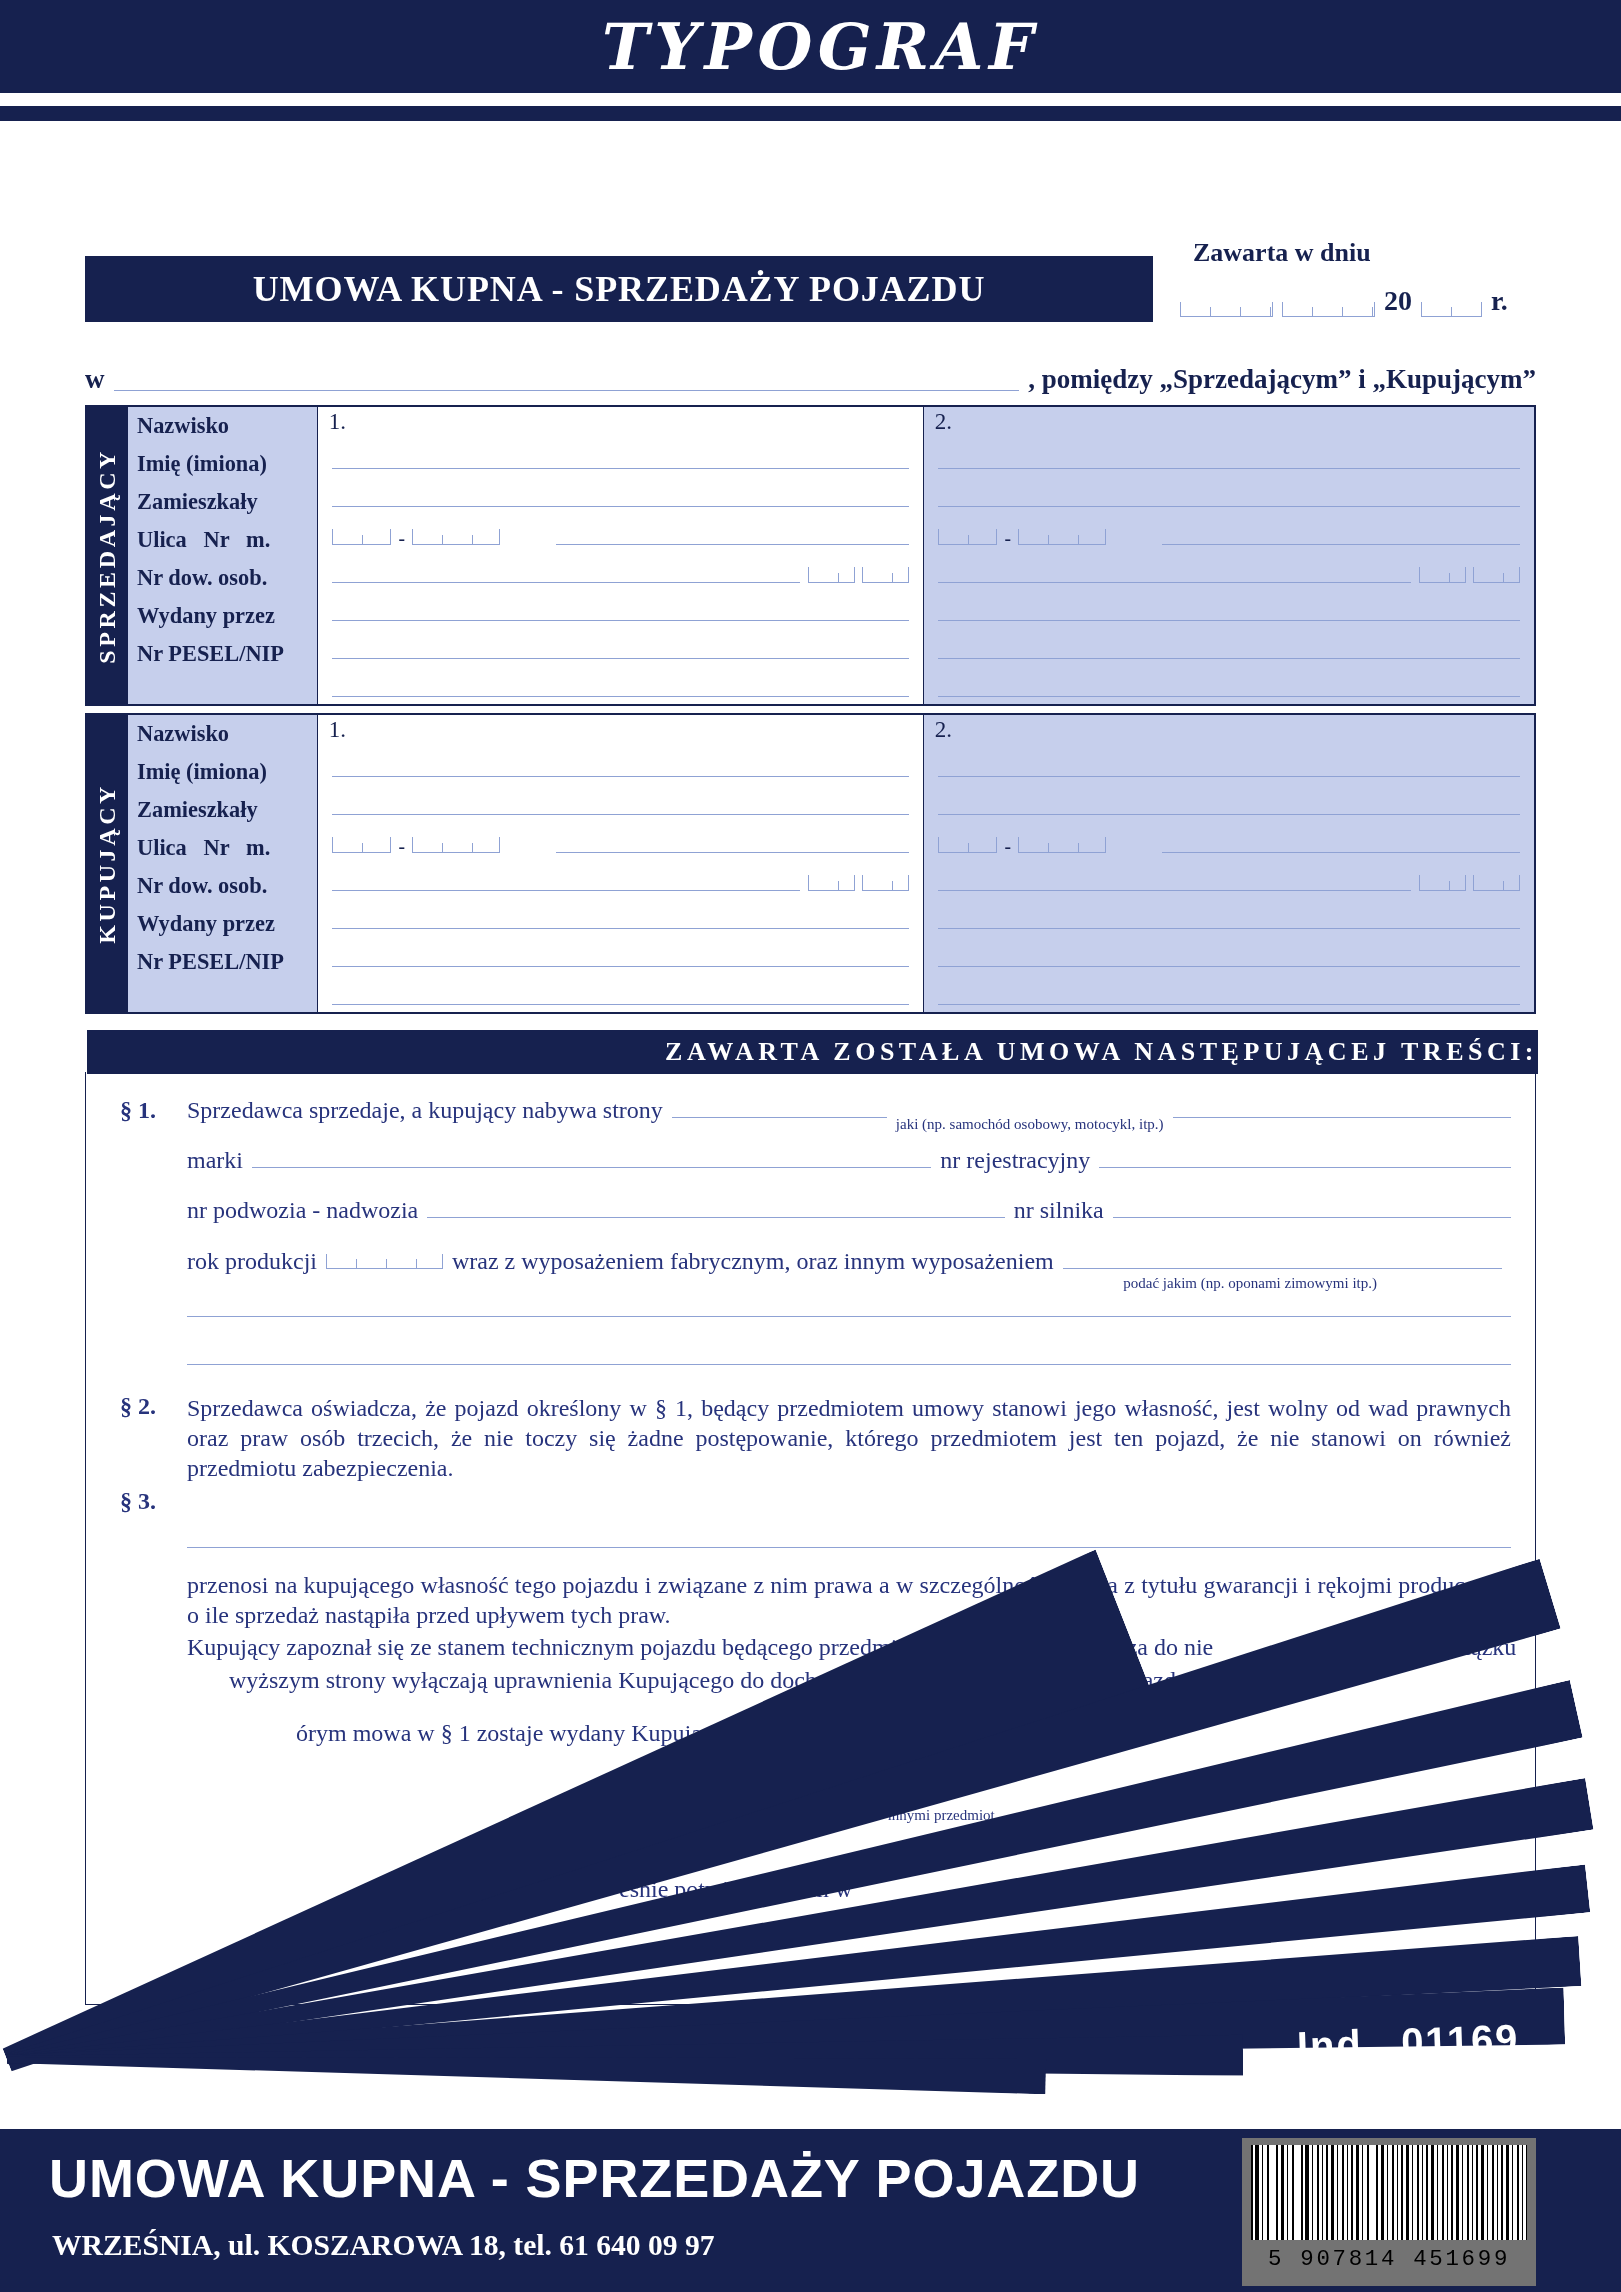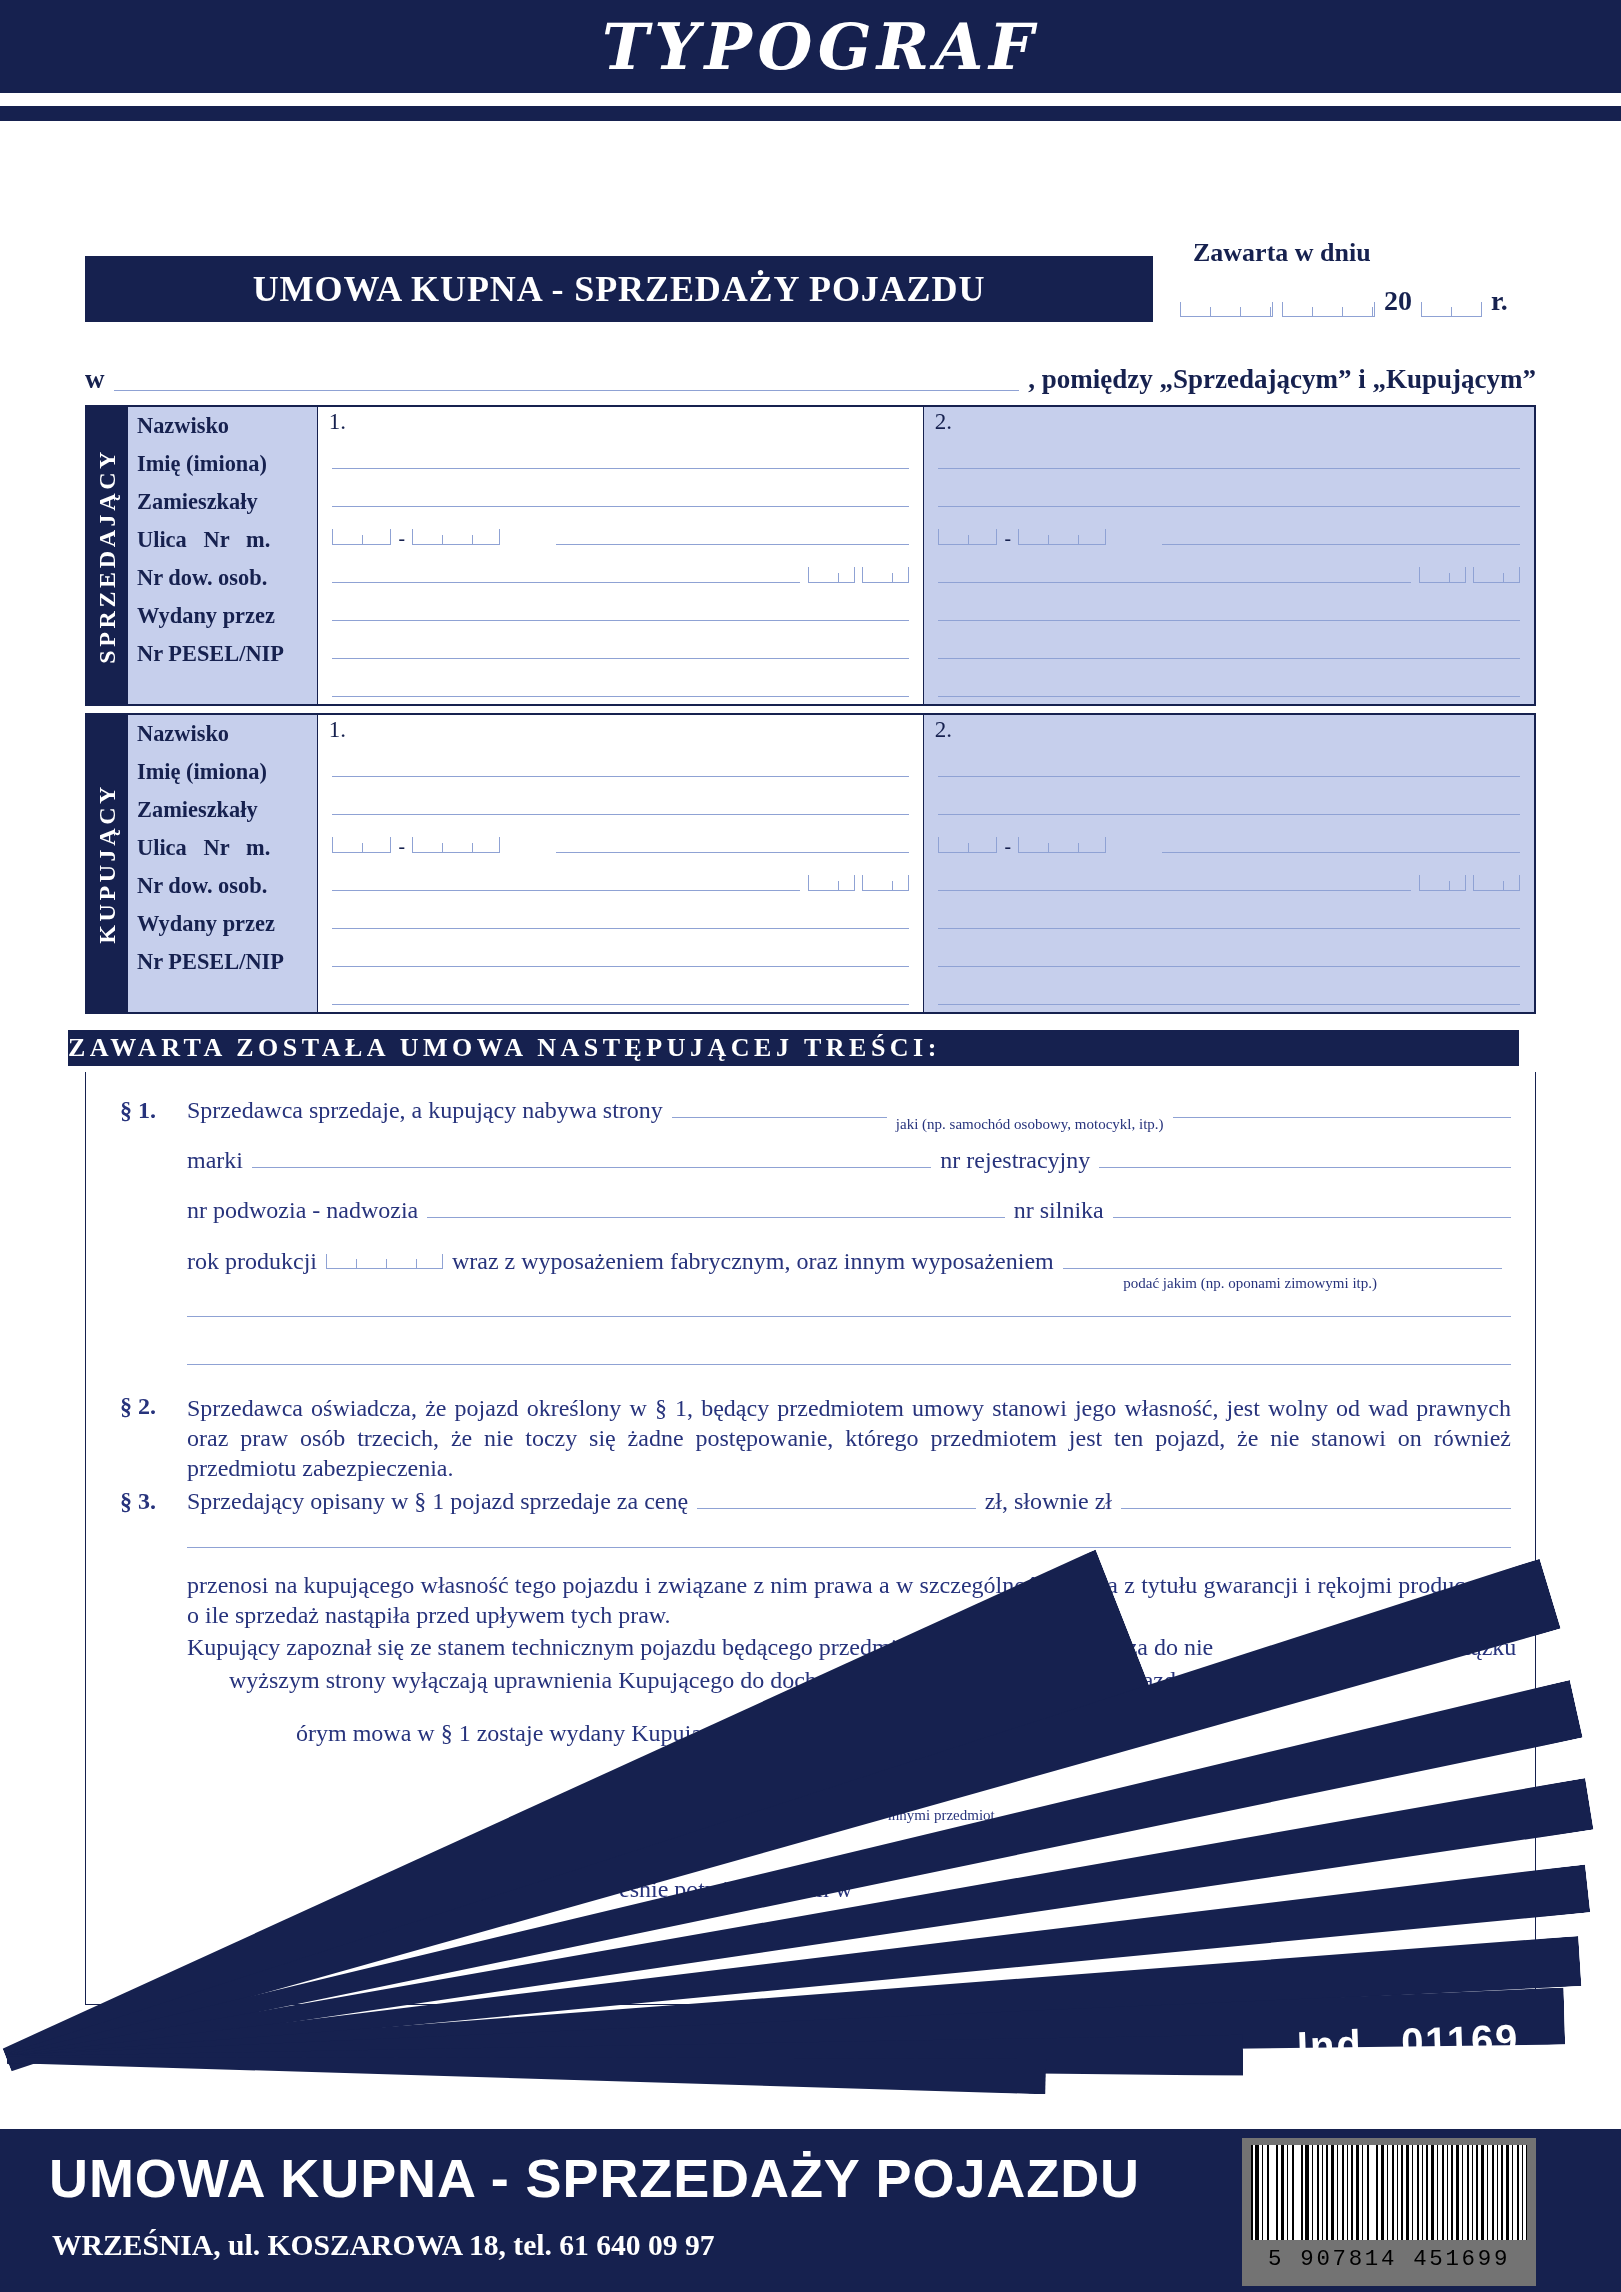--- a/index.html
+++ b/index.html
@@ -51,22 +51,22 @@
   .dcol{display:flex;flex-direction:column;box-sizing:border-box;}
   .dcol.c1{width:605px;background:#fff;}
   .dcol.c2{flex:1;background:var(--cellblue);border-left:1.8px solid var(--navy);}
   .colhdr{height:30px;padding:1.8px 0 0 10.7px;font-size:23px;color:var(--navy);box-sizing:border-box;}
   .frow{height:38px;display:flex;align-items:flex-end;padding:0 14.3px 6.3px 14.3px;box-sizing:border-box;gap:7.2px;}
   .frow .ul{height:1.8px;}
   .dash{font-weight:bold;color:var(--navy);font-size:19.7px;line-height:12.5px;}
   .spc{display:inline-block;}
 
   
-  .section-bar{position:absolute;left:68px;top:1030px;width:1451px;height:36px;background:var(--navy);
-               color:#fff;display:flex;align-items:center;justify-content:flex-start;font-weight:bold;
+  .section-bar{position:absolute;left:87px;top:1030px;width:1451px;height:44px;background:var(--navy);
+               color:#fff;display:flex;align-items:center;justify-content:flex-end;font-weight:bold;
                font-size:26px;letter-spacing:4.5px;}
   .content{position:absolute;left:85px;top:1072px;width:1451px;height:933px;border:1.8px solid var(--navy);
            border-top:none;box-sizing:border-box;font-size:24px;color:var(--ink);}
   .pnum{position:absolute;left:34px;font-weight:bold;white-space:nowrap;}
   .pline{position:absolute;left:101px;right:24px;display:flex;align-items:baseline;white-space:nowrap;}
   .pline>span{margin-right:9px;}
   .pline>span:last-child{margin-right:0;}
   .hint{font-size:15px;position:relative;top:10.7px;white-space:nowrap;}
   .hintbelow{position:absolute;right:134px;top:27px;font-size:15px;white-space:nowrap;}
   .ulfull{position:absolute;left:101px;right:24px;border-bottom:1.8px solid var(--line);height:0;}
@@ -305,26 +305,20 @@
       <span class="ul grow"></span>
       <span class="hintbelow">podać jakim (np. oponami zimowymi itp.)</span>
     </div>
     <div class="ulfull" style="top:244px"></div>
     <div class="ulfull" style="top:292px"></div>
 
     <div class="pnum" style="top:321px">§ 2.</div>
     <div class="block" style="top:321px">Sprzedawca oświadcza, że pojazd określony w § 1, będący przedmiotem umowy stanowi jego własność, jest wolny od wad prawnych oraz praw osób trzecich, że nie toczy się żadne postępowanie, którego przedmiotem jest ten pojazd, że nie stanowi on również przedmiotu zabezpieczenia.</div>
 
     <div class="pnum" style="top:416px">§ 3.</div>
-    <div class="pline" style="top:416px">
-      <span>Sprzedający opisany w § 1 pojazd sprzedaje za cenę</span>
-      <span class="ul" style="flex:1"></span>
-      <span>zł, słownie zł</span>
-      <span class="ul" style="flex:1.4"></span>
-    </div>
     <div class="ulfull" style="top:475px"></div>
 
     <div class="block" style="top:498px">przenosi na  kupującego własność tego pojazdu i związane z nim prawa a w szczególności prawa z tytułu gwarancji i rękojmi producenta, o ile sprzedaż nastąpiła przed upływem tych praw.</div>
 
     <div class="frag" style="left:101px;top:562px">
       <span>Kupujący  zapoznał  się  ze  stanem  technicznym  pojazdu  będącego  przedmiotem umowy i nie zgłasza do nie</span>
     </div>
     <div class="frag" style="left:1361px;top:562px">
       <span>wiązku</span>
     </div>

